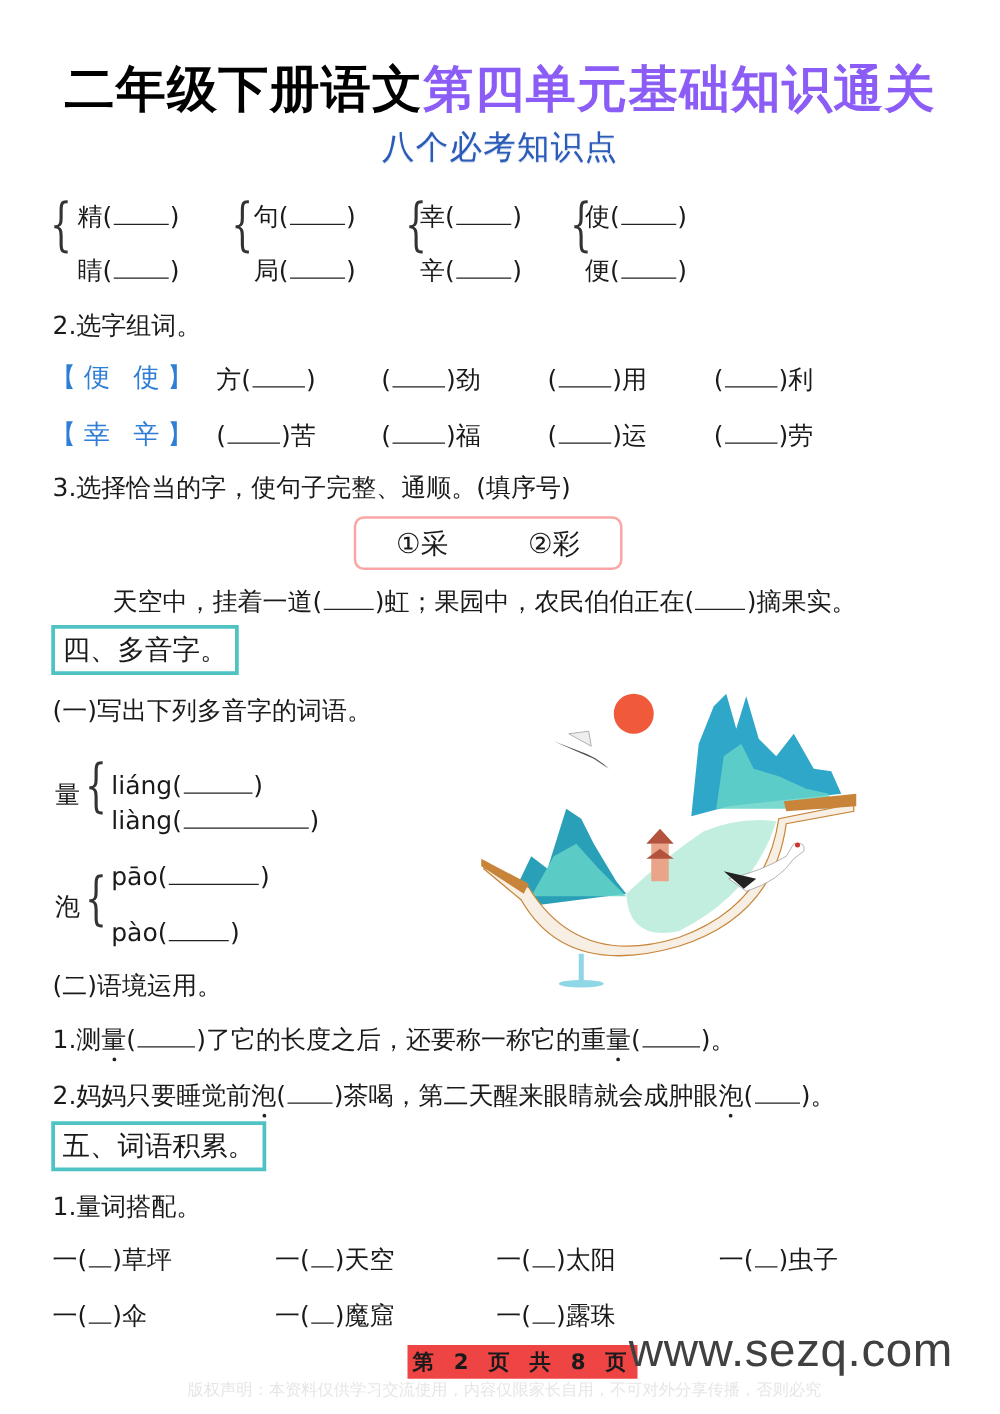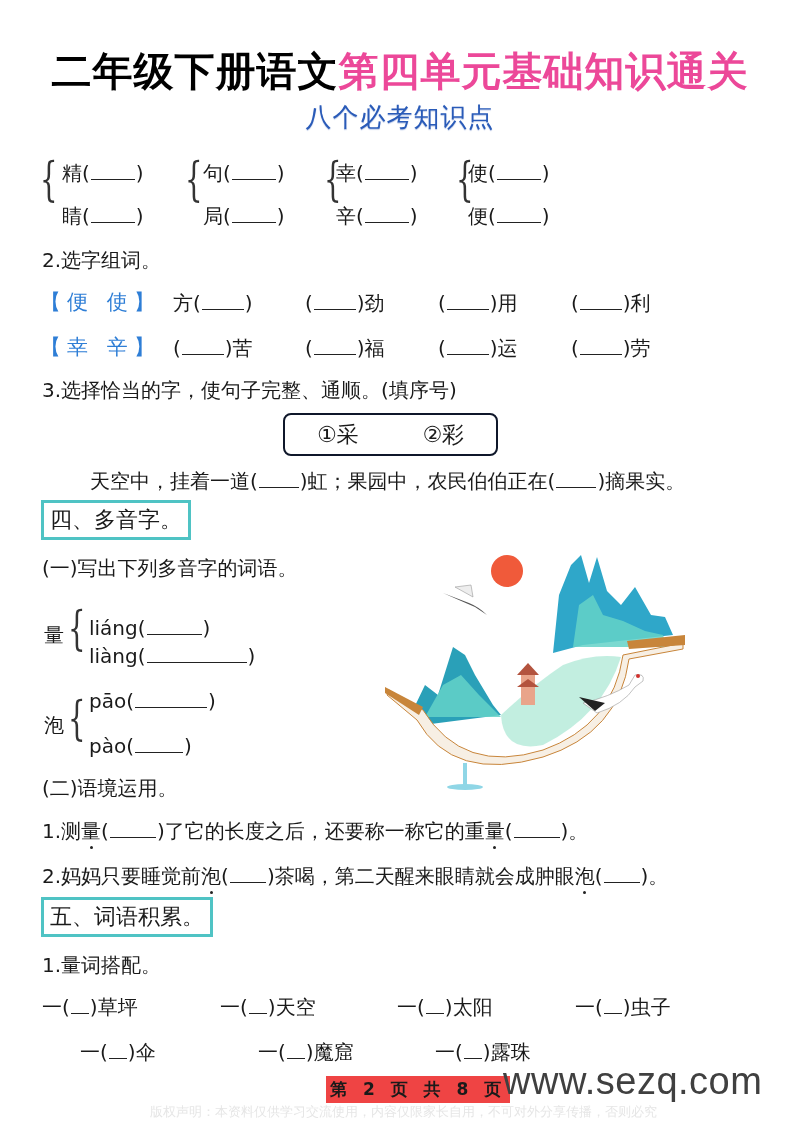--- a/index.html
+++ b/index.html
@@ -1,27 +1,27 @@
 <!DOCTYPE html>
 <html><head>
   <meta charset="utf-8">
   <style>
     * { margin: 0; padding: 0; box-sizing: border-box; }
     html, body { width: 800px; height: 1131px; background: #ffffff; overflow: hidden; }
     body { position: relative; font-family: "DejaVu Sans", "Liberation Sans", sans-serif; color: #1a1a1a; }
     .abs { position: absolute; }
     .title { top: 44px; left: 0; width: 800px; text-align: center; font-size: 40px; font-weight: bold; letter-spacing: 1px; white-space: nowrap; font-family: "DejaVu Sans", sans-serif; }
     .title .black { color: #000000; text-align: right; }
-    .title .red { color: #ec4899; }
+    .title .red { color: #8b5cf6; }
     .subtitle { top: 100px; left: 0; width: 800px; text-align: center; font-size: 26px; color: #2a5bb8; font-family: "DejaVu Serif", serif; letter-spacing: 1px; text-shadow: 0 1px 1px #b9c7e6; }
     .txt { font-size: 20px; white-space: nowrap; line-height: 1; font-family: "DejaVu Sans", sans-serif; }
     .brace { font-size: 46px; line-height: 1; color: #333; font-family: "DejaVu Serif", serif; transform: scaleX(0.6); transform-origin: left center; }
     .blank { display: inline-block; border-bottom: 1.5px solid #222; height: 18px; vertical-align: baseline; margin: 0 1px; }
     .bracket-label { color: #2e7ed6; font-size: 21px; letter-spacing: 6px; }
-    .option-box { top: 413px; left: 283px; width: 215px; height: 43px; border: 2px solid #0f172a; border-radius: 8px; display: flex; align-items: center; justify-content: space-around; font-size: 22px; background: #fff; }
+    .option-box { top: 413px; left: 283px; width: 215px; height: 43px; border: 2px solid #fca5a5; border-radius: 8px; display: flex; align-items: center; justify-content: space-around; font-size: 22px; background: #fff; }
     .section-box { border: 3px solid #4fc3c4; padding: 2px 6px; font-size: 22px; background: #fff; }
     .dot-under { position: relative; }
     .dot-under::after { content: ""; position: absolute; left: 50%; bottom: -6px; width: 3px; height: 3px; margin-left: -1.5px; border-radius: 50%; background: #222; }
     .footer-page { top: 1076px; left: 326px; font-size: 17px; font-weight: bold; letter-spacing: 5px; background: #ef4444; padding: 2px 4px; }
     .watermark { top: 1060px; left: 503px; font-size: 38px; color: #404040; font-family: "Liberation Sans", sans-serif; letter-spacing: 0.5px; }
     .faint { top: 1103px; left: 150px; font-size: 13px; color: #e6e6e6; white-space: nowrap; }
     .illus { top: 535px; left: 383px; width: 310px; height: 265px; }
   </style>
 </head>
 <body>
@@ -108,21 +108,21 @@
 
 <div class="abs section-box" style="top:897px; left:41px;">五、词语积累。</div>
 <div class="abs txt" style="top:955px; left:42px;">1.量词搭配。</div>
 
 <div class="abs" style="top:996px; left:42px; width:720px; height:24px;">
   <span class="abs txt" style="left:0;"><span>一(</span><span class="blank" style="width:18px"></span><span>)</span><span>草坪</span></span>
   <span class="abs txt" style="left:178px;"><span>一(</span><span class="blank" style="width:18px"></span><span>)</span><span>天空</span></span>
   <span class="abs txt" style="left:355px;"><span>一(</span><span class="blank" style="width:18px"></span><span>)</span><span>太阳</span></span>
   <span class="abs txt" style="left:533px;"><span>一(</span><span class="blank" style="width:18px"></span><span>)</span><span>虫子</span></span>
 </div>
-<div class="abs" style="top:1041px; left:42px; width:720px; height:24px;margin-left:38px;">
+<div class="abs" style="top:1041px; left:42px; width:720px; height:24px;">
   <span class="abs txt" style="left:0;"><span>一(</span><span class="blank" style="width:18px"></span><span>)</span><span>伞</span></span>
   <span class="abs txt" style="left:178px;"><span>一(</span><span class="blank" style="width:18px"></span><span>)</span><span>魔窟</span></span>
   <span class="abs txt" style="left:355px;"><span>一(</span><span class="blank" style="width:18px"></span><span>)</span><span>露珠</span></span>
 </div>
 
 <div class="abs illus">
   <svg width="310" height="265" viewBox="0 0 310 265">
     <circle cx="124" cy="36" r="16" fill="#f05a3a"></circle>
     <path d="M60 58 Q78 66 92 72 L104 80 Q96 72 86 68 Z" fill="#555"></path>
     <path d="M72 52 L90 62 L88 50 Z" fill="#eee" stroke="#999" stroke-width="0.6"></path>

